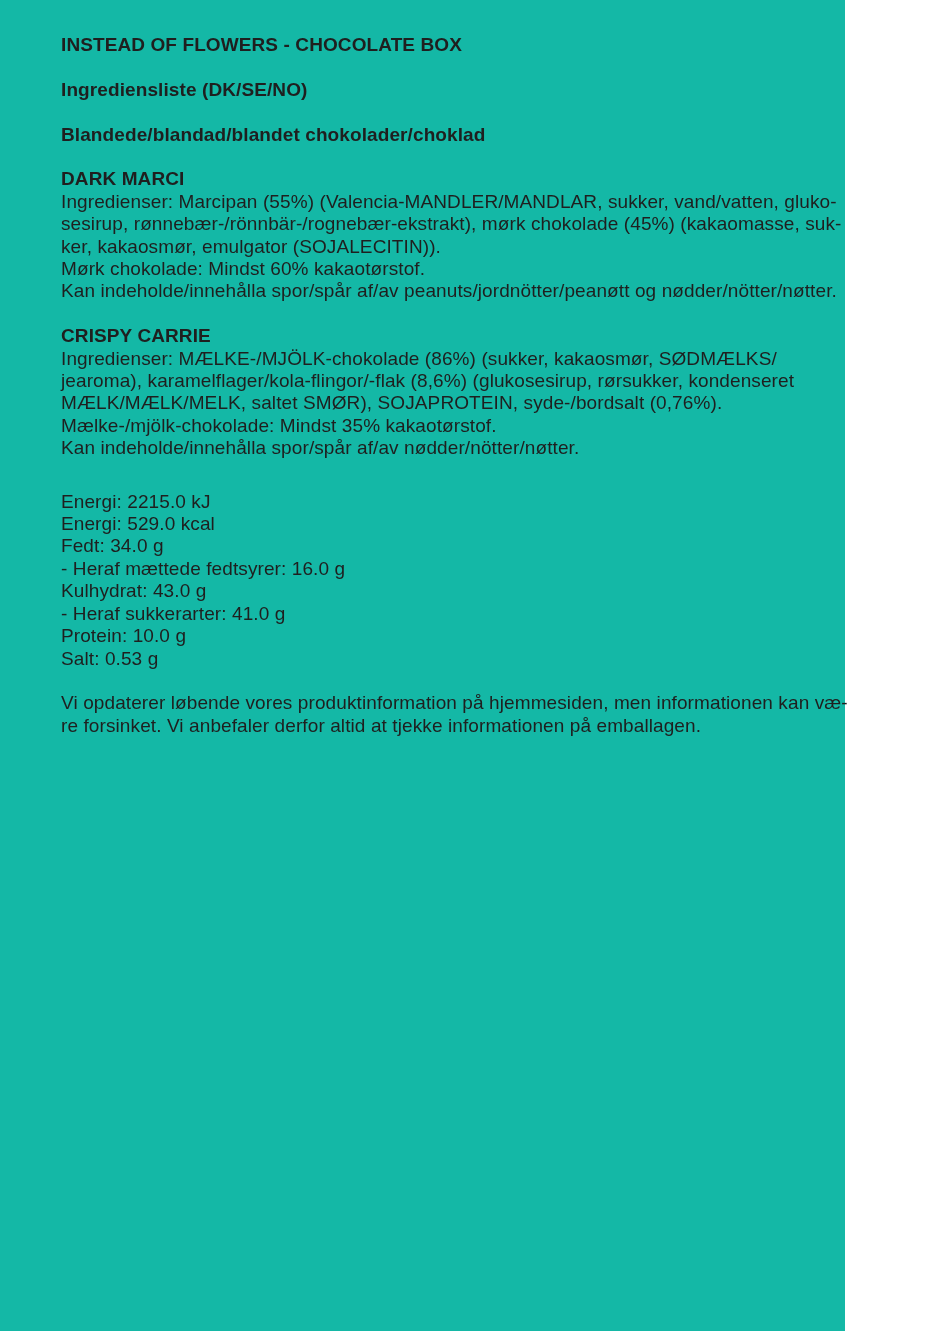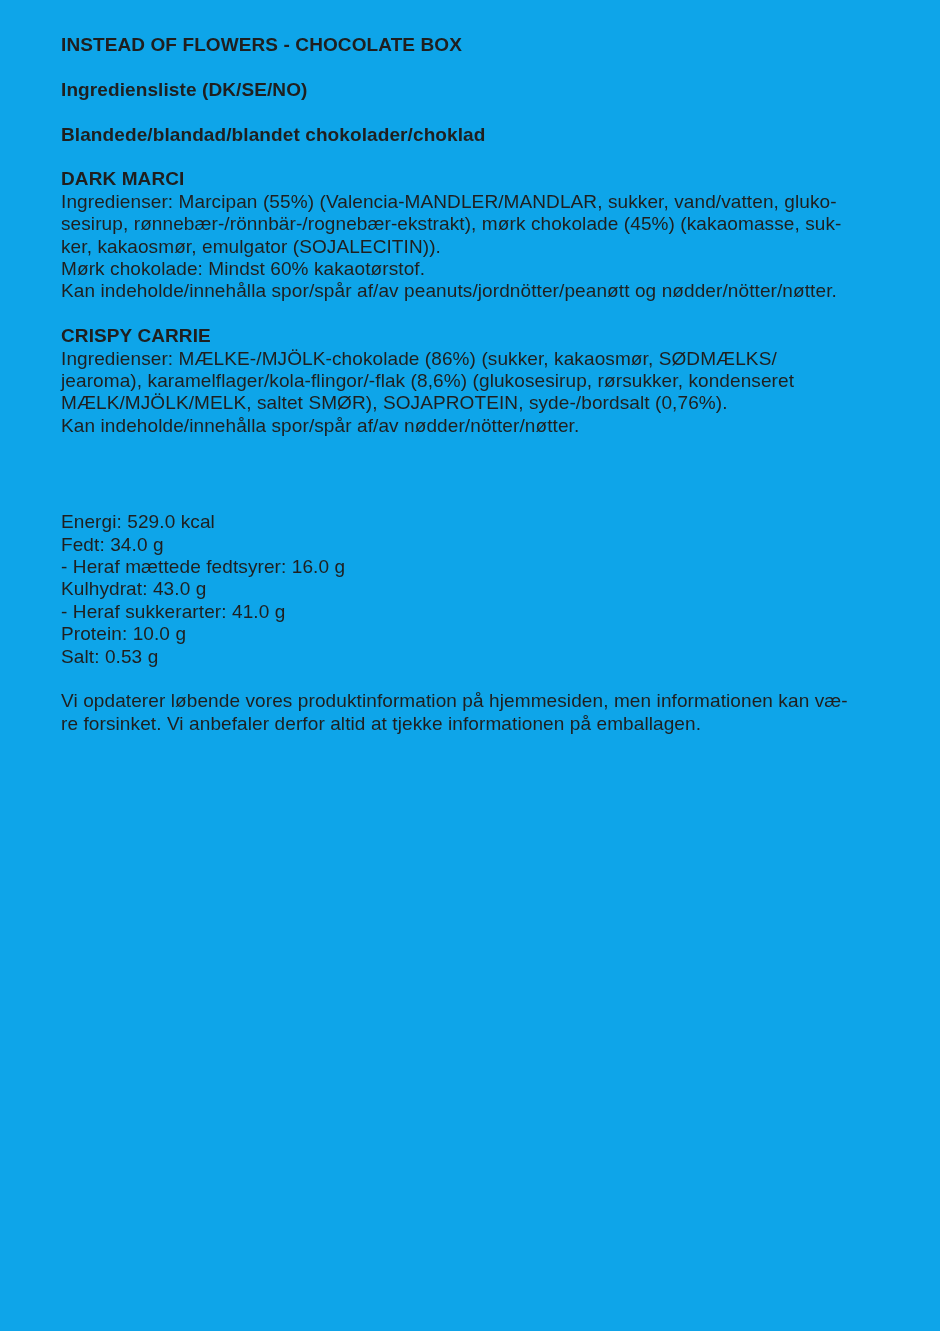--- a/index.html
+++ b/index.html
@@ -7,33 +7,33 @@
     padding: 0;
     background: #ffffff;
   }
   body {
     width: 940px;
     height: 1331px;
     overflow: hidden;
   }
   .page {
     box-sizing: border-box;
-    width: 940px;
+    width: 845px;
     height: 1331px;
     padding: 34px 20px 0 61px;
-    background: #0ea5e9;
+    background: #14b8a6;
     color: #1f1f1f;
     font-family: "Liberation Sans", "DejaVu Sans", sans-serif;
     font-size: 19px;
     line-height: 22.4px;
     letter-spacing: 0.1px;
   }
   .bold { font-weight: bold; }
   .mb-blank { margin-bottom: 22.4px; }      
-  .mb-large { margin-bottom: 74px; }        
+  .mb-large { margin-bottom: 31px; }        
   .rich-line, .plain-line { white-space: nowrap; }
   .rich-line b { font-weight: normal; }
 </style>
 </head>
 <body>
 
 <div class="page">
 
   <div class="bold mb-blank">INSTEAD OF FLOWERS - CHOCOLATE BOX</div>
 
@@ -50,27 +50,29 @@
         <div class="rich-line"><span>Mørk chokolade: Mindst 60% kakaotørstof.</span></div>
         <div class="rich-line"><span>Kan indeholde/innehålla spor/spår af/av peanuts/jordnötter/peanøtt og nødder/nötter/nøtter.</span></div>
       </div>
   </section>
 
   <section class="mb-large">
     <div class="bold">CRISPY CARRIE</div>
     <div>
         <div class="rich-line"><span>Ingredienser: </span><b>MÆLKE</b><span>-/</span><b>MJÖLK</b><span>-chokolade (86%) (sukker, kakaosmør, </span><b>SØDMÆLKS/</b></div>
         <div class="rich-line"><span>jearoma), karamelflager/kola-flingor/-flak (8,6%) (glukosesirup, rørsukker, kondenseret</span></div>
-        <div class="rich-line"><b>MÆLK/MJÖLK/MELK</b><span>, saltet </span><b>SMØR</b><span>), </span><b>SOJAPROTEIN</b><span>, syde-/bordsalt (0,76%).</span></div>
+        <div class="rich-line"><b>MÆLK/MÆLK/MELK</b><span>, saltet </span><b>SMØR</b><span>), </span><b>SOJAPROTEIN</b><span>, syde-/bordsalt (0,76%).</span></div>
+        <div class="rich-line"><span>Mælke-/mjölk-chokolade: Mindst 35% kakaotørstof.</span></div>
         <div class="rich-line"><span>Kan indeholde/innehålla spor/spår af/av nødder/nötter/nøtter.</span></div>
       </div>
   </section>
 
 
   <div class="mb-blank">
+      <div class="plain-line">Energi: 2215.0 kJ</div>
       <div class="plain-line">Energi: 529.0 kcal</div>
       <div class="plain-line">Fedt: 34.0 g</div>
       <div class="plain-line">- Heraf mættede fedtsyrer: 16.0 g</div>
       <div class="plain-line">Kulhydrat: 43.0 g</div>
       <div class="plain-line">- Heraf sukkerarter: 41.0 g</div>
       <div class="plain-line">Protein: 10.0 g</div>
       <div class="plain-line">Salt: 0.53 g</div>
     </div>
 
   <div>

